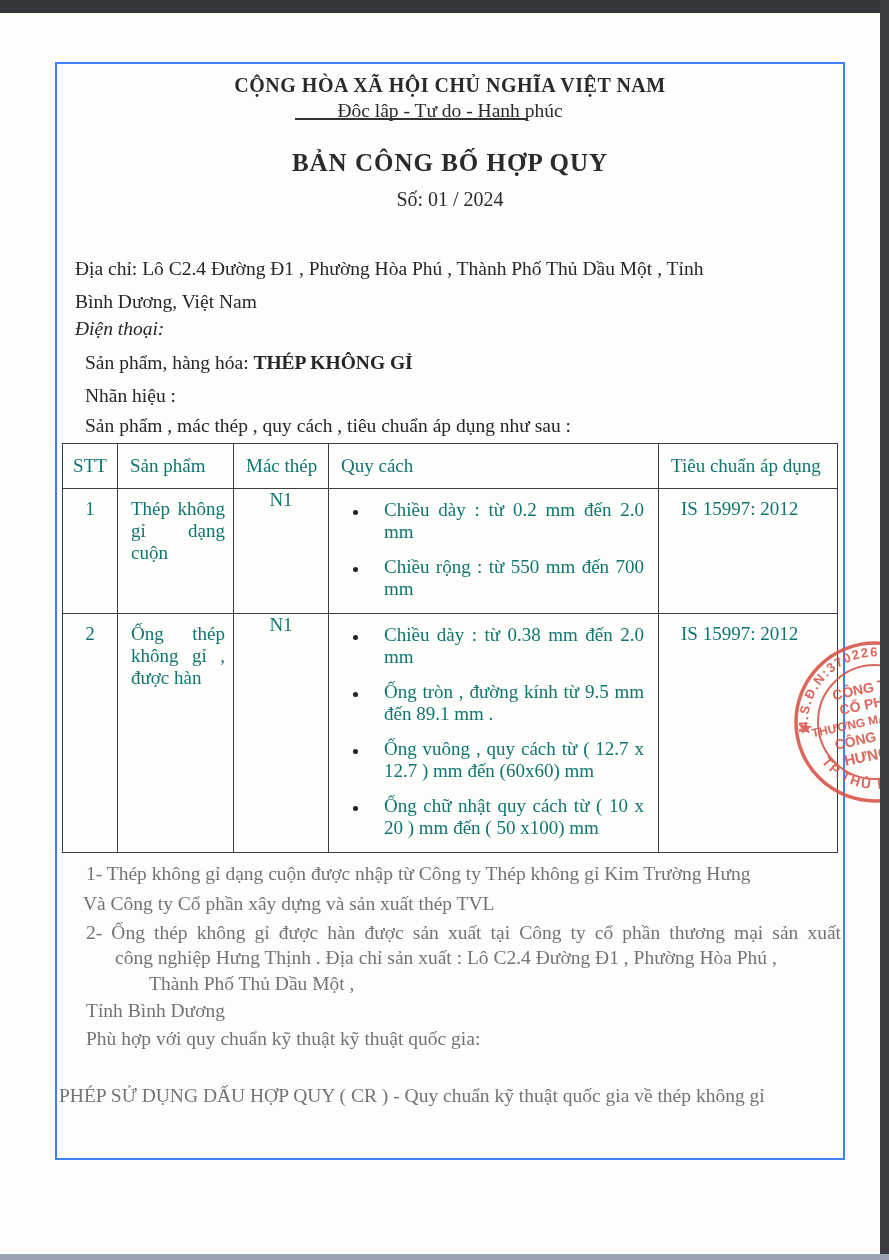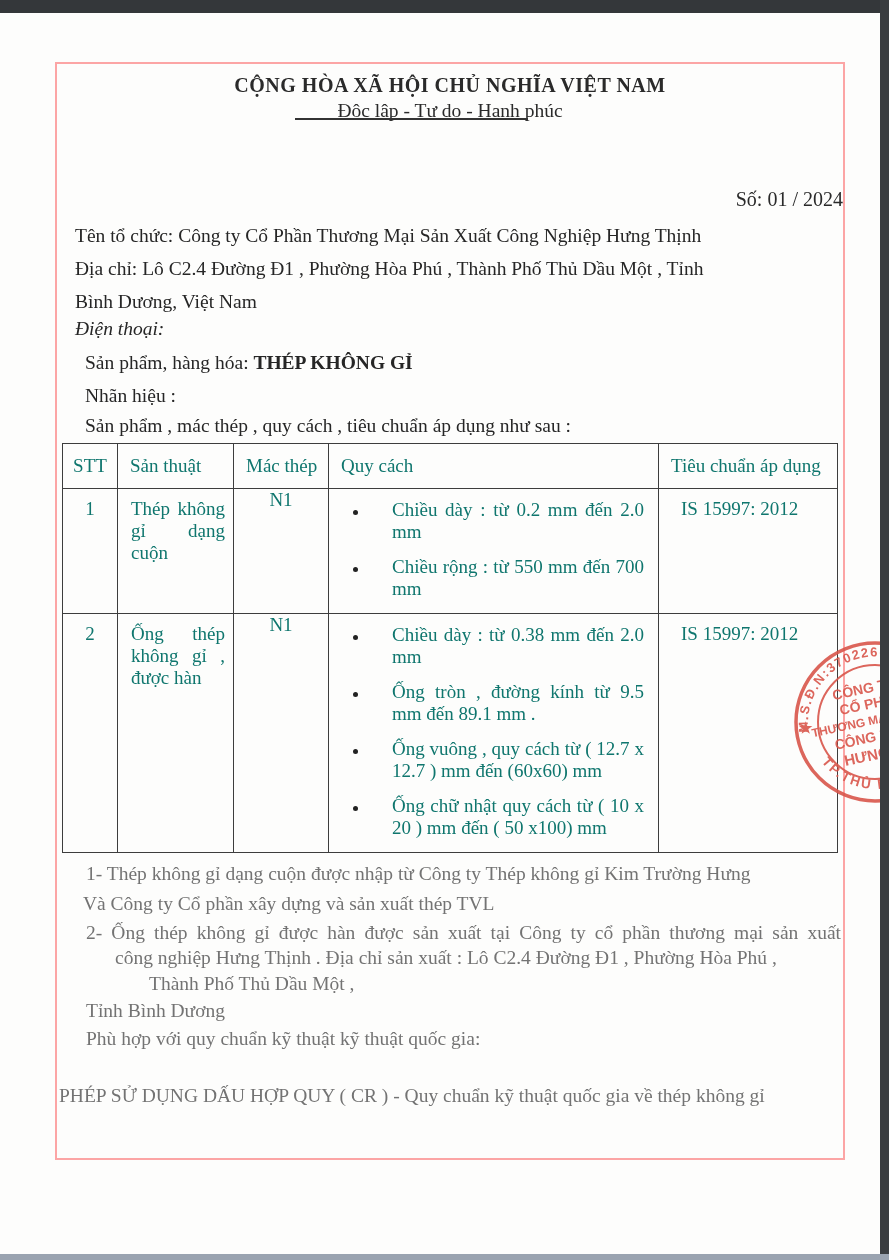--- a/index.html
+++ b/index.html
@@ -9,50 +9,50 @@
     font-family:"Liberation Serif", serif;
     color:#222;
   }
   .scan-bar{position:absolute;z-index:20;}
   .scan-top{left:0;top:0;width:889px;height:13px;background:#34373a;}
   .scan-right{left:880px;top:0;width:9px;height:1260px;background:#3a3d40;}
   .scan-bottom{left:0;top:1254px;width:889px;height:6px;background:#9aa3b0;}
 
   .page{
     position:absolute;left:55px;top:62px;width:786px;height:1094px;
-    border:2px solid #fca5a5;background:transparent;z-index:1;
+    border:2px solid #3b82f6;background:transparent;z-index:1;
   }
   .abs{position:absolute;}
   .ctr{left:0;width:100%;text-align:center;}
   .country{top:10px;font-size:20px;font-weight:bold;letter-spacing:.5px;color:#2a2a2a;}
   .motto{top:36px;font-size:19.5px;font-weight:normal;color:#2a2a2a;}
   .motto-line{top:54px;left:238px;width:233px;height:2px;background:#333;}
   .doc-title{top:85px;font-size:25px;font-weight:bold;letter-spacing:1px;color:#2a2a2a;}
-  .doc-number{top:124px;font-size:20px;color:#2a2a2a;text-align:right;}
+  .doc-number{top:124px;font-size:20px;color:#2a2a2a;}
 
   .meta{font-size:19.5px;color:#262626;white-space:nowrap;}
   .m0{top:161px;left:18px;} .m1{top:194px;left:18px;} .m2{top:227px;left:18px;}
   .m3{top:254px;left:18px;font-style:italic;} .m4{top:288px;left:28px;} .m5{top:321px;left:28px;}
   .m6{top:351px;left:28px;}
   .bold{font-weight:bold;text-align:center;}
 
   .tablewrap{position:absolute;left:5px;top:379px;width:775px;}
   table{border-collapse:collapse;table-layout:fixed;width:775px;font-size:19px;color:#0f766e;}
   th,td{border:1.5px solid #3d3d3d;vertical-align:top;padding:0;}
   th{font-weight:normal;text-align:left;height:44px;vertical-align:middle;padding-left:12px;}
   th.c{text-align:center;padding-left:0;}
   td.stt{text-align:center;padding-top:9px;}
   td.prod{padding:9px 8px 0 13px;text-align:justify;}
   td.grade{text-align:center;}
   td.spec{padding:10px 14px 0 24px;}
   td.std{padding:9px 6px 0 22px;}
   .r1{height:96px;} .r2{height:237px;}
   .spec-item{display:flex;margin-bottom:13px;}
   .dot{width:5px;height:5px;border-radius:50%;background:#222;margin:11px 0 0 0;flex:none;}
-  .spec-text{margin-left:34px;text-align:justify;flex:1;}
+  .spec-text{margin-left:26px;text-align:justify;flex:1;}
 
   .note{font-size:19.5px;color:#737373;white-space:nowrap;}
   .jst{white-space:normal;text-align:justify;text-align-last:justify;}
   .n1{top:799px;left:29px;} .n2{top:829px;left:26px;}
   .n3{top:858px;left:29px;right:2px;} .n4{top:883px;left:58px;}
   .n5{top:909px;left:58px;margin-left:34px;} .n6{top:936px;left:29px;}
   .n7{top:964px;left:29px;} .n8{top:993px;left:43px;right:2px;}
   .n9{top:1021px;left:2px;}
 
   .stamp{position:absolute;left:753px;top:600px;width:250px;height:250px;z-index:5;opacity:.9;}
@@ -61,43 +61,43 @@
 </head>
 <body>
 
 <div class="scan-bar scan-top"></div>
 
 <div class="page">
 
   <div class="abs ctr country">CỘNG HÒA XÃ HỘI CHỦ NGHĨA VIỆT NAM</div>
   <div class="abs ctr motto">Độc lập - Tự do - Hạnh phúc</div>
   <div class="abs motto-line"></div>
+  <div class="abs ctr doc-title">BẢN CÔNG BỐ HỢP QUY</div>
   <div class="abs ctr doc-number">Số: 01 / 2024</div>
 
-  <div class="abs meta m0">Tên tổ chức: Công ty Cổ Phần Thương Mại Sản Xuất Công Nghiệp Hưng Thịnh</div>
   <div class="abs meta m1">Địa chỉ: Lô C2.4 Đường Đ1 , Phường Hòa Phú , Thành Phố Thủ Dầu Một , Tỉnh</div>
   <div class="abs meta m2">Bình Dương, Việt Nam</div>
   <div class="abs meta m3">Điện thoại:</div>
   <div class="abs meta m4"><span>Sản phẩm, hàng hóa: </span><span class="bold">THÉP KHÔNG GỈ</span></div>
   <div class="abs meta m5">Nhãn hiệu :</div>
   <div class="abs meta m6">Sản phẩm , mác thép , quy cách , tiêu chuẩn áp dụng như sau :</div>
 
   <div class="tablewrap">
     <table>
       <colgroup>
           <col style="width:55px">
           <col style="width:116px">
           <col style="width:95px">
           <col style="width:330px">
           <col style="width:179px">
         </colgroup>
       <tbody>
           <tr>
         <th class="c">STT</th>
-        <th>Sản thuật</th>
+        <th>Sản phẩm</th>
         <th>Mác thép</th>
         <th>Quy cách</th>
         <th>Tiêu chuẩn áp dụng</th>
       </tr>
       <tr class="r1">
         <td class="stt">1</td>
         <td class="prod">Thép không gỉ dạng cuộn</td>
         <td class="grade">N1</td>
         <td class="spec">
           <div class="spec-item">

